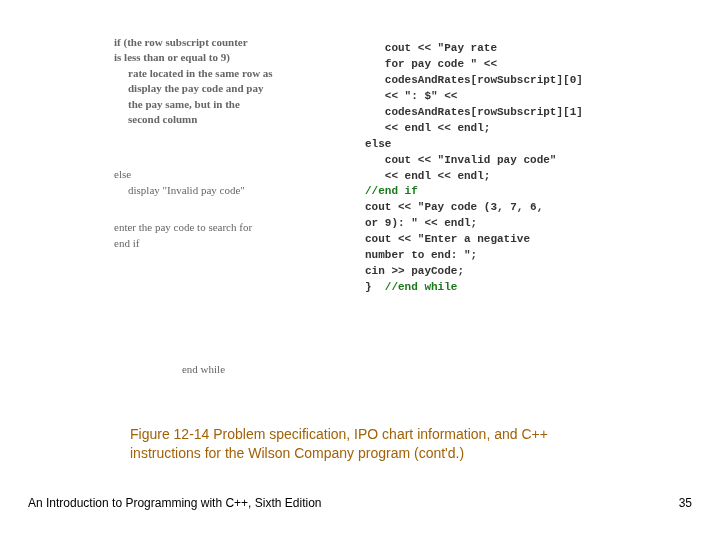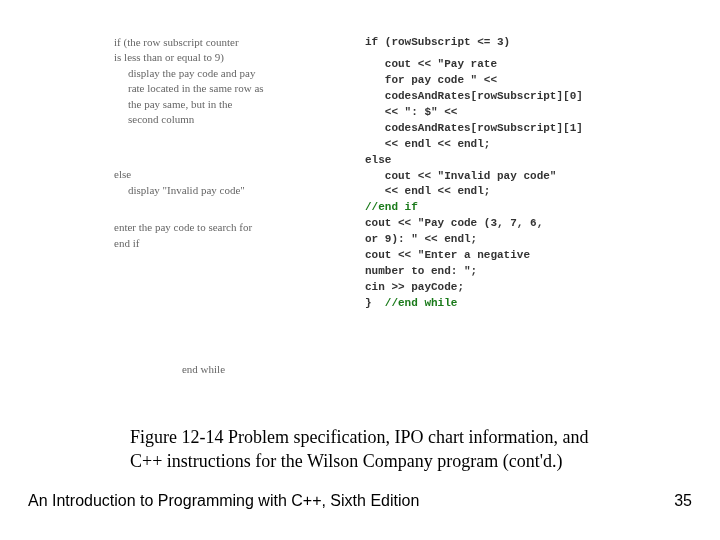--- a/index.html
+++ b/index.html
@@ -27,73 +27,71 @@
     line-height: 1.4;
   }
   .code-col {
     width: 280px;
     font-family: "Courier New", Courier, monospace;
     font-size: 11px;
     color: #333;
     line-height: 1.45;
     font-weight: bold;
   }
-  .pseudo-block { margin-bottom: 8px; }
+  .pseudo-block { margin-bottom: 8px; font-weight: bold; }
   .indent1 { margin-left: 14px; }
   .indent2 { margin-left: 28px; }
   .pseudo-col .endwhile { margin-top: 111px; margin-left: -28px; text-align: center; }
   .code-line { white-space: pre; }
   .code-comment { color: #1a7a1a; }
   .figure-caption {
     position: absolute;
     left: 130px;
     top: 425px;
     width: 480px;
-    font-size: 18px;
-    color: #000000;
+    font-size: 14px;
+    color: #a16207;
     line-height: 1.35;
-    font-family: Liberation Serif, serif;
   }
   .footer {
     position: absolute;
     left: 28px;
     bottom: 30px;
     width: 664px;
     display: flex;
     justify-content: space-between;
-    font-size: 16px;
+    font-size: 12px;
     color: #000;
   }
   .caption-bold { font-weight: normal; }
 </style>
 </head>
 <body>
 
 <div class="content-area">
 
   <div class="pseudo-col">
     <div class="pseudo-block">
       <div class="indent1">if (the row subscript counter</div>
       <div class="indent1">is less than or equal to 9)</div>
+      <div class="indent2">rate located in the same row as</div>
       <div class="indent2">display the pay code and pay</div>
-      <div class="indent2">rate located in the same row as</div>
       <div class="indent2">the pay same, but in the</div>
       <div class="indent2">second column</div>
     </div>
     <div style="height:32px"></div>
     <div class="indent1">else</div>
     <div class="indent2">display "Invalid pay code"</div>
     <div style="height:22px"></div>
     <div class="indent1">enter the pay code to search for</div>
     <div class="indent1">end if</div>
     <div class="endwhile">end while</div>
   </div>
 
   <div class="code-col">
-    <div class="code-line">if (rowSubscript &lt;= 3)</div>
     <div style="height:6px"></div>
     <div class="code-line">   cout &lt;&lt; "Pay rate</div>
     <div class="code-line">   for pay code " &lt;&lt;</div>
     <div class="code-line">   codesAndRates[rowSubscript][0]</div>
     <div class="code-line">   &lt;&lt; ": $" &lt;&lt;</div>
     <div class="code-line">   codesAndRates[rowSubscript][1]</div>
     <div class="code-line">   &lt;&lt; endl &lt;&lt; endl;</div>
     <div class="code-line">else</div>
     <div class="code-line">   cout &lt;&lt; "Invalid pay code"</div>
     <div class="code-line">   &lt;&lt; endl &lt;&lt; endl;</div>

